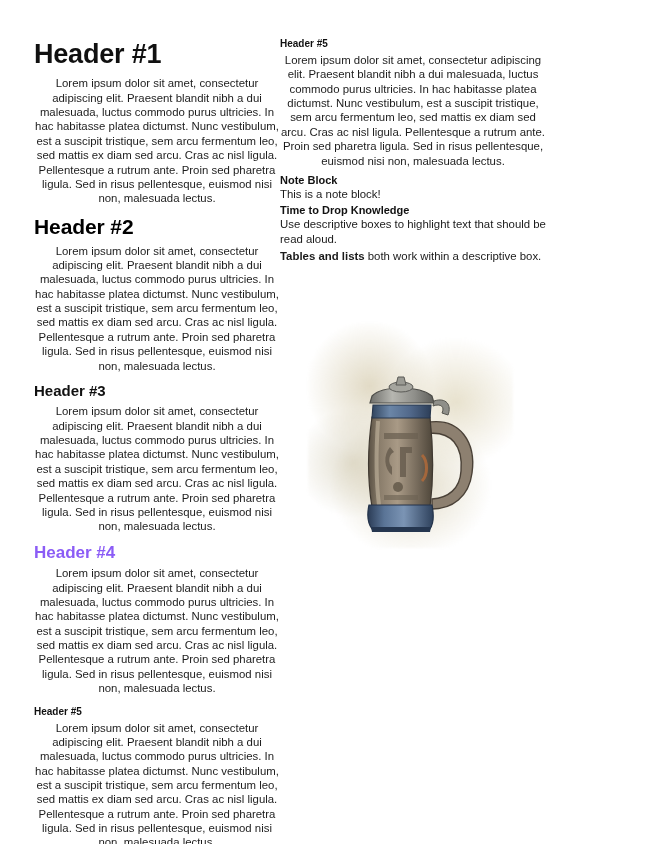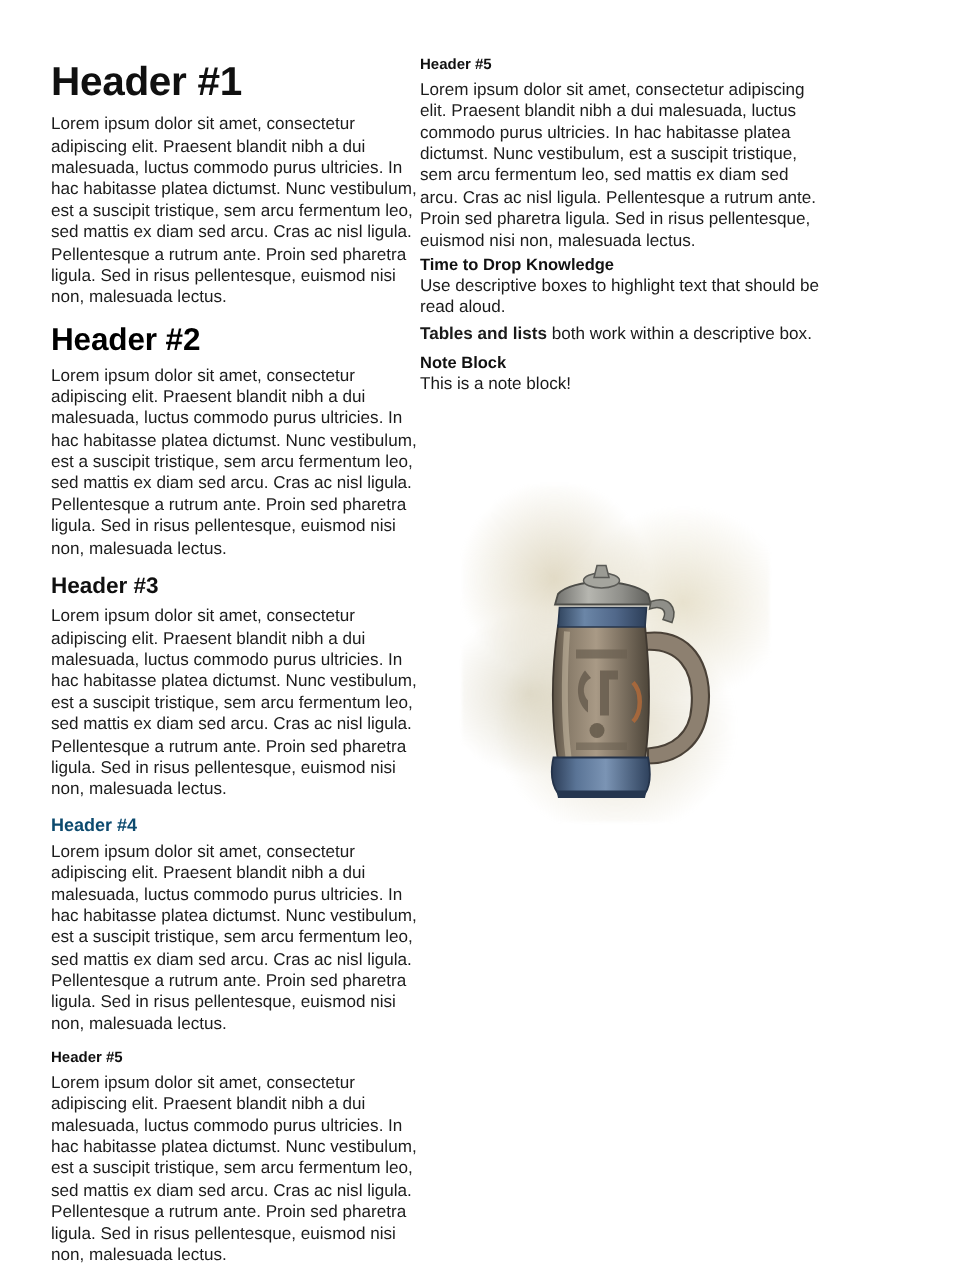--- a/index.html
+++ b/index.html
@@ -57,43 +57,43 @@
     letter-spacing: -0.1px;
   }
   h3.h3 {
     font-size: 15px;
     font-weight: bold;
     line-height: 1.1;
     margin: 10px 0 5px 0;
     color: #101010;
   }
   h4.h4 {
-    font-size: 12px;
+    font-size: 17px;
     font-weight: bold;
     line-height: 1.1;
     margin: 10px 0 4px 0;
-    color: #0c4a6e;
+    color: #8b5cf6;
   }
   h5.h5 {
     font-size: 10px;
     font-weight: bold;
     line-height: 1.1;
     margin: 10px 0 4px 0;
     color: #101010;
   }
   .col-right h5.h5 {
     margin-top: 0;
   }
 
   p.body {
     font-size: 11.4px;
     line-height: 1.26;
     margin: 0 0 2px 0;
     color: #1c1c1c;
-    text-align: left;
+    text-align: center;
   }
 
   .note-title {
     font-size: 11px;
     font-weight: bold;
     margin: 6px 0 1px 0;
     color: #111;
   }
   .note-body {
     font-size: 11.4px;
@@ -160,28 +160,28 @@
       <p class="body">Lorem ipsum dolor sit amet, consectetur adipiscing elit. Praesent blandit nibh a dui malesuada, luctus commodo purus ultricies. In hac habitasse platea dictumst. Nunc vestibulum, est a suscipit tristique, sem arcu fermentum leo, sed mattis ex diam sed arcu. Cras ac nisl ligula. Pellentesque a rutrum ante. Proin sed pharetra ligula. Sed in risus pellentesque, euismod nisi non, malesuada lectus.</p>
 
     </div>
 
     <div class="col col-right">
 
       <h5 class="h5">Header #5</h5>
       <p class="body">Lorem ipsum dolor sit amet, consectetur adipiscing elit. Praesent blandit nibh a dui malesuada, luctus commodo purus ultricies. In hac habitasse platea dictumst. Nunc vestibulum, est a suscipit tristique, sem arcu fermentum leo, sed mattis ex diam sed arcu. Cras ac nisl ligula. Pellentesque a rutrum ante. Proin sed pharetra ligula. Sed in risus pellentesque, euismod nisi non, malesuada lectus.</p>
 
       <div>
+        <div class="note-title">Note Block</div>
+        <p class="note-body">This is a note block!</p>
+      </div>
+
+      <div>
         <div class="desc-title">Time to Drop Knowledge</div>
         <p class="desc-body">Use descriptive boxes to highlight text that should be read aloud.</p>
         <p class="desc-body"><b>Tables and lists</b><span> both work within a descriptive box.</span></p>
-      </div>
-
-      <div>
-        <div class="note-title">Note Block</div>
-        <p class="note-body">This is a note block!</p>
       </div>
 
       <div class="illus">
         <div class="stain"></div>
         <svg class="mug" width="266" height="260" viewBox="0 0 266 260">
           <defs>
             <linearGradient id="bodyGrad" x1="0" y1="0" x2="1" y2="0">
               <stop offset="0%" stop-color="#5b5245"></stop>
               <stop offset="18%" stop-color="#8b7e6c"></stop>
               <stop offset="45%" stop-color="#a99a86"></stop>

